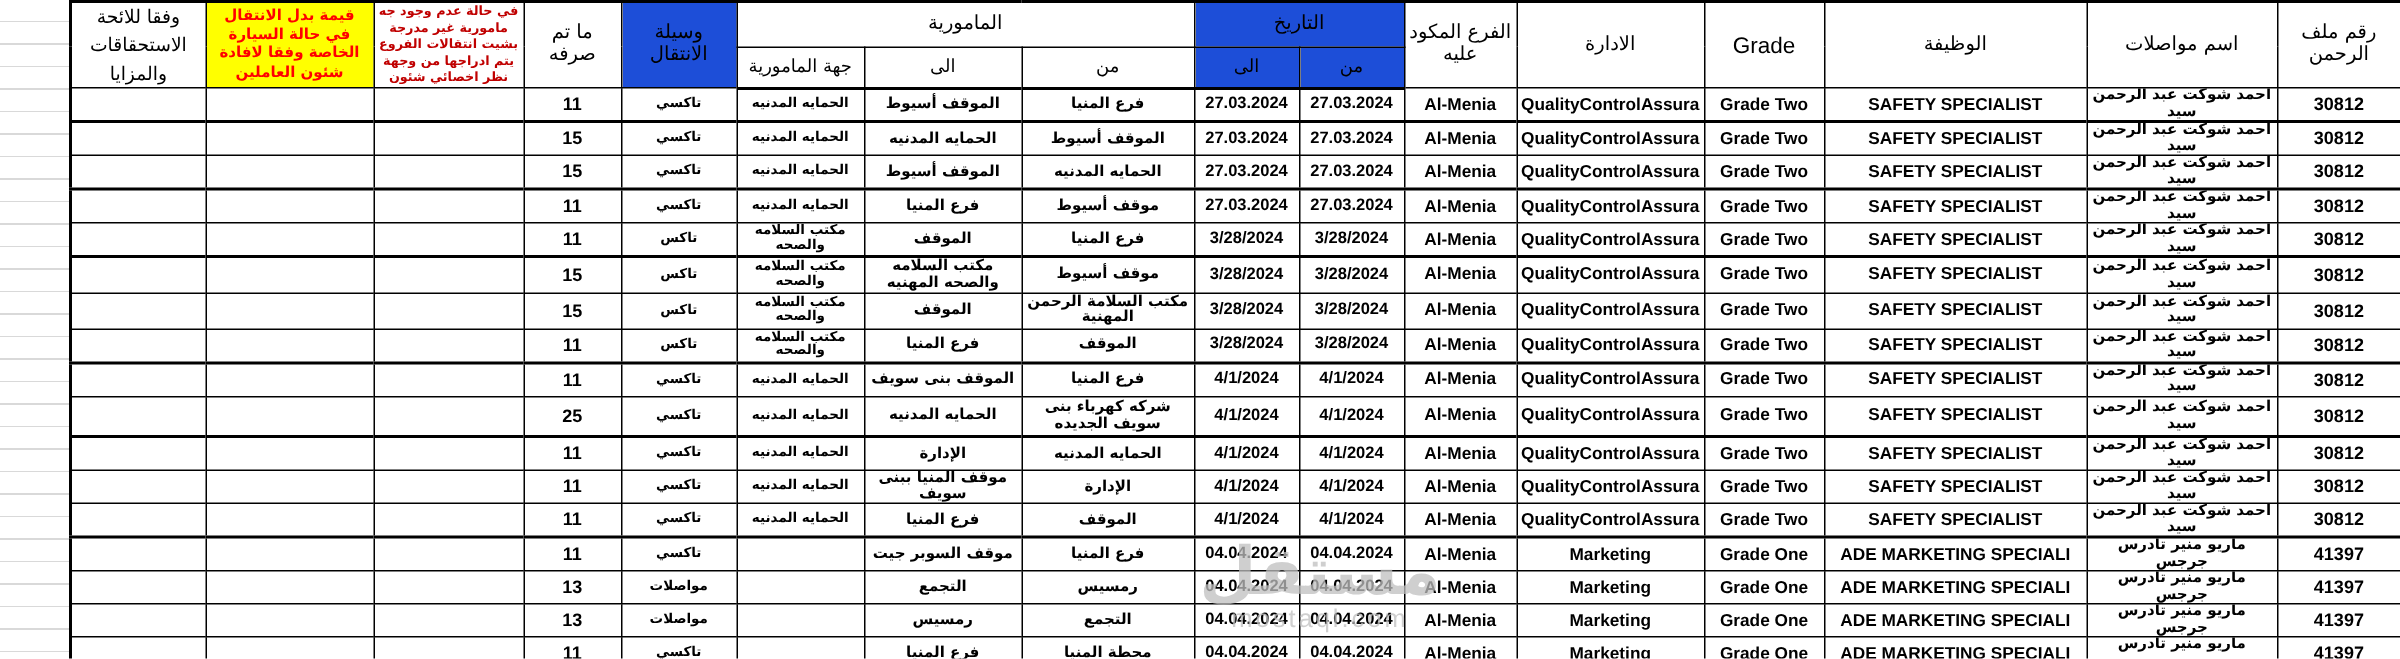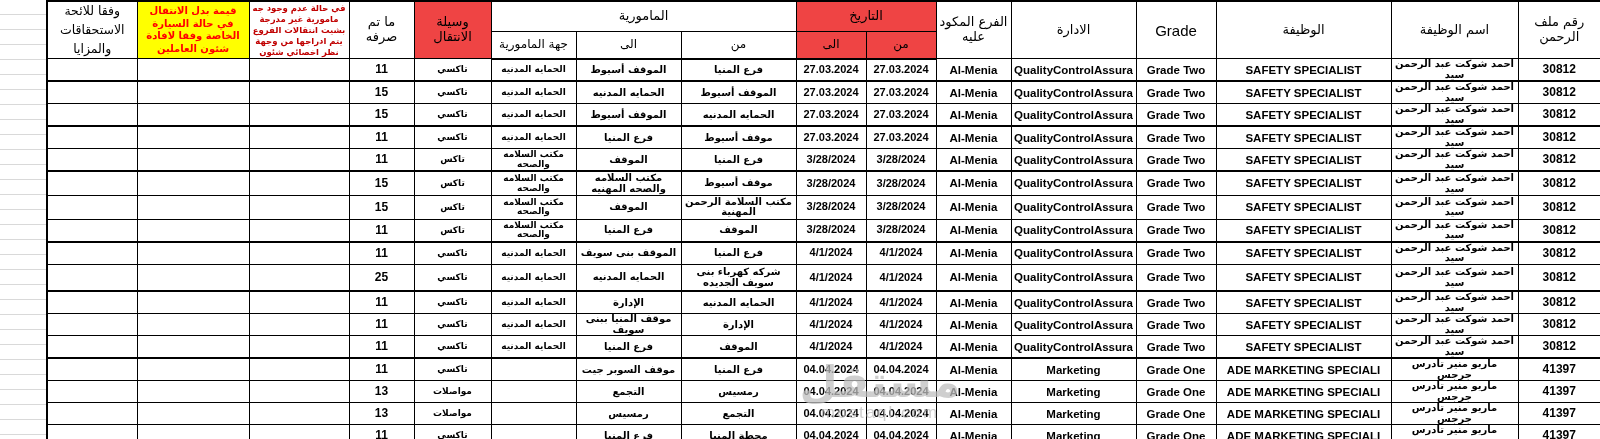--- a/index.html
+++ b/index.html
@@ -9,21 +9,21 @@
   .gutter{position:absolute;left:0;top:0;width:46px;height:439px;
     background:repeating-linear-gradient(to bottom,#ffffff 0 14px,#d9d9d9 14px 15px);
     border-right:1px solid #c9c9c9;}
   table.grid{position:absolute;left:46px;top:0;width:1554px;border-collapse:collapse;table-layout:fixed;
     direction:rtl;}
   table.grid th,table.grid td{border:1px solid #000;padding:0 2px;text-align:center;vertical-align:middle;
     overflow:hidden;white-space:normal;}
   thead tr.h1 th{height:27px;}
   thead tr.h2 th{height:24px;}
   th{font-weight:normal;font-size:13px;color:#000;background:#fff;line-height:1.15;}
-  th.yellow{background:#ef4444;}
+  th.yellow{background:#1d4ed8;}
   th.grade-hdr{font-family:"Liberation Sans",sans-serif;font-size:15px;margin-top:44px;}
   th.sub{font-size:12px;}
   th.note-car{background:#FFFF00;color:#FF0000;font-weight:bold;font-size:10px;line-height:1.25;}
   th.note-missing{color:#C00000;font-weight:bold;font-size:8.5px;line-height:1.3;margin-left:28px;}
   th.note-benefits{font-size:12.5px;line-height:1.5;margin-left:20px;}
   td{font-size:11px;font-weight:bold;line-height:1.05;}
   td.num{font-family:"Liberation Sans",sans-serif;font-size:12px;}
   td.en{font-family:"Liberation Sans",sans-serif;font-size:11.5px;white-space:nowrap;}
   td.date{font-family:"Liberation Sans",sans-serif;font-size:11px;white-space:nowrap;}
   td.ar{font-size:10px;}
@@ -57,21 +57,21 @@
         <col style="width:85px">
         <col style="width:77px">
       <col style="width:65px">
         <col style="width:100px">
         <col style="width:112px">
         <col style="width:90px">
     </colgroup>
     <thead>
       <tr class="h1">
         <th rowspan="2">رقم ملف الرحمن</th>
-        <th rowspan="2">اسم الوظيفة</th>
+        <th rowspan="2">اسم مواصلات</th>
         <th rowspan="2">الوظيفة</th>
         <th rowspan="2" class="grade-hdr">Grade</th>
         <th rowspan="2">الادارة</th>
         <th rowspan="2">الفرع المكود عليه</th>
         <th colspan="2" class="yellow">التاريخ</th>
         <th colspan="3">المامورية</th>
         <th rowspan="2" class="yellow">وسيلة الانتقال</th>
         <th rowspan="2">ما تم صرفه</th>
         <th rowspan="2" class="note-missing">في حالة عدم وجود جه مامورية غير مدرجة بشيت انتقالات الفروع يتم ادراجها من وجهة نظر اخصائي شئون</th>
         <th rowspan="2" class="note-car">قيمة بدل الانتقال في حالة السيارة الخاصة وفقا لافادة شئون العاملين</th>

